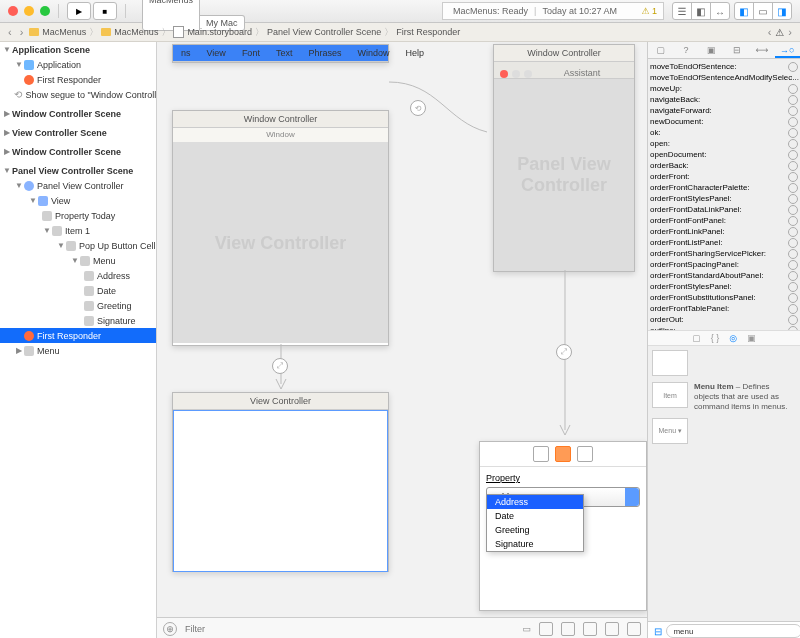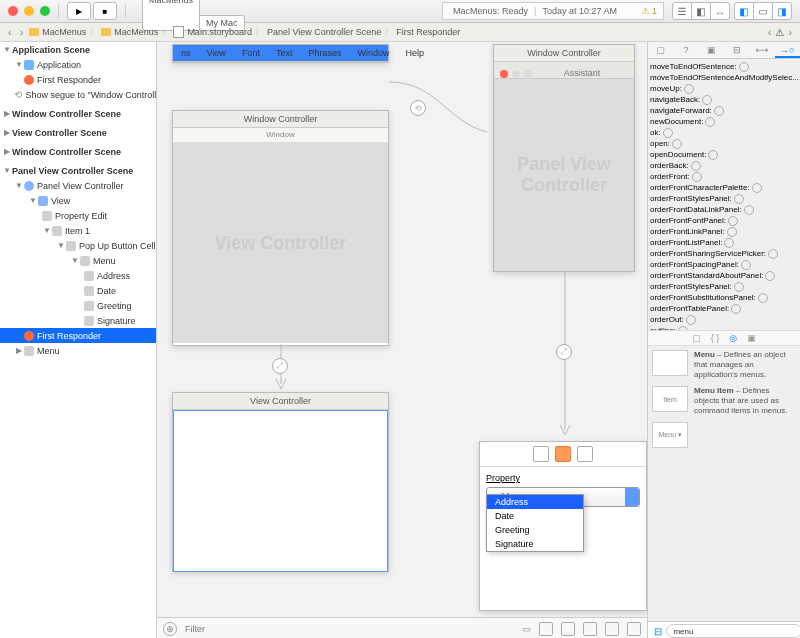--- a/index.html
+++ b/index.html
@@ -62,21 +62,21 @@
 .arrow-svg{position:absolute;pointer-events:none;}
 .circle-node{width:14px;height:14px;border:1px solid #aaa;border-radius:50%;background:#fff;position:absolute;display:flex;align-items:center;justify-content:center;font-size:8px;color:#aaa;}
 .icon-row{display:flex;gap:6px;justify-content:center;padding:4px 0;border-bottom:1px solid #ddd;}
 .icon-row .ic{width:14px;height:14px;border:1px solid #aaa;border-radius:2px;}
 .icon-row .ic.sel{background:#ff9b55;border-color:#ff7a22;}
 .right-panel{width:152px;background:#efefef;border-left:1px solid #ccc;display:flex;flex-direction:column;}
 .rp-tabs{height:16px;background:#f4f4f4;border-bottom:1px solid #ccc;display:flex;}
 .rp-tabs span{flex:1;text-align:center;font-size:9px;line-height:16px;color:#888;}
 .rp-tabs .active{color:#0a84ff;border-bottom:2px solid #0a84ff;}
 .actions-list{flex:1;overflow:auto;font-size:8px;line-height:11px;padding:2px 2px;}
-.act-row{display:flex;align-items:center;height:11px;}
+.act-row{display:flex;align-items:center;justify-content:space-between;height:11px;}
 .act-row .o{width:8px;height:8px;border:1px solid #aaa;border-radius:50%;margin-left:2px;}
 .rp-sub{height:14px;background:#f9f9f9;border-top:1px solid #ddd;border-bottom:1px solid #ddd;display:flex;justify-content:center;gap:10px;align-items:center;font-size:9px;color:#999;}
 .lib{padding:4px 4px;font-size:8px;color:#555;flex:1;overflow:auto;}
 .lib-item{display:flex;gap:6px;margin-bottom:6px;}
 .lib-icon{width:34px;height:24px;background:#fff;border:1px solid #ccc;flex-shrink:0;font-size:7px;display:flex;align-items:center;justify-content:center;color:#888;}
 .lib-text{font-size:8px;line-height:10px;}
 .lib-text b{font-weight:600;}
 .searchbar{height:18px;border-top:1px solid #ccc;display:flex;align-items:center;padding:0 6px;background:#fff;}
 .searchbar input{flex:1;border:1px solid #ccc;border-radius:8px;height:12px;font-size:8px;padding:0 18px 0 6px;color:#333;}
 .bottom-toolbar{position:absolute;left:0;right:0;bottom:0;height:22px;background:#f8f8f8;border-top:1px solid #ccc;display:flex;align-items:center;padding:0 6px;font-size:9px;color:#888;}
@@ -198,21 +198,21 @@
         <div class="ticon ic-vc"></div>
         <span class="lbl">Panel View Controller</span>
       </div>
     <div class="tree-row" style="padding-left:28px;">
         <span class="disc">▼</span>
         <div class="ticon ic-view"></div>
         <span class="lbl">View</span>
       </div>
     <div class="tree-row" style="padding-left:42px;">
         <div class="ticon ic-text"></div>
-        <span class="lbl">Property Edit</span>
+        <span class="lbl">Property Today</span>
       </div>
     <div class="tree-row" style="padding-left:42px;">
         <span class="disc">▼</span>
         <div class="ticon ic-text"></div>
         <span class="lbl">Item 1</span>
       </div>
     <div class="tree-row" style="padding-left:56px;">
         <span class="disc">▼</span>
         <div class="ticon ic-text"></div>
         <span class="lbl">Pop Up Button Cell</span>
@@ -453,21 +453,20 @@
       </div>
     <div class="rp-sub">
       <span>▢</span>
       <span>{ }</span>
       <span style="color:#0a84ff;">◎</span>
       <span>▣</span>
     </div>
     <div class="lib" id="lib">
         <div class="lib-item">
           <div class="lib-icon"></div>
-          <div class="lib-text"><b>Menu</b> – Defines an object that manages an application's menus.</div>
         </div>
         <div class="lib-item">
           <div class="lib-icon">Item</div>
           <div class="lib-text"><b>Menu Item</b> – Defines objects that are used as command items in menus.</div>
         </div>
         <div class="lib-item">
           <div class="lib-icon">Menu ▾</div>
         </div>
       </div>
     <div class="searchbar">

